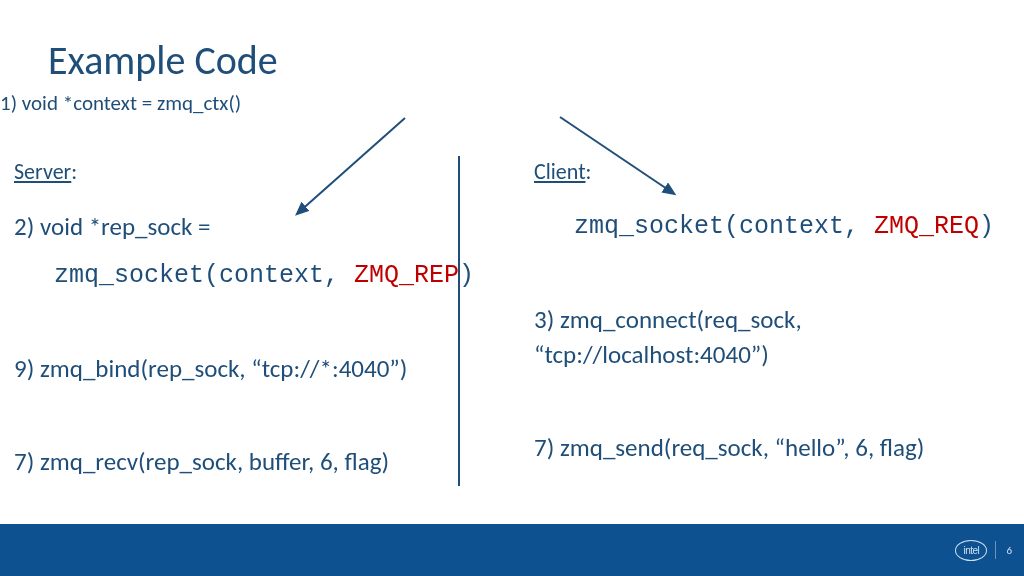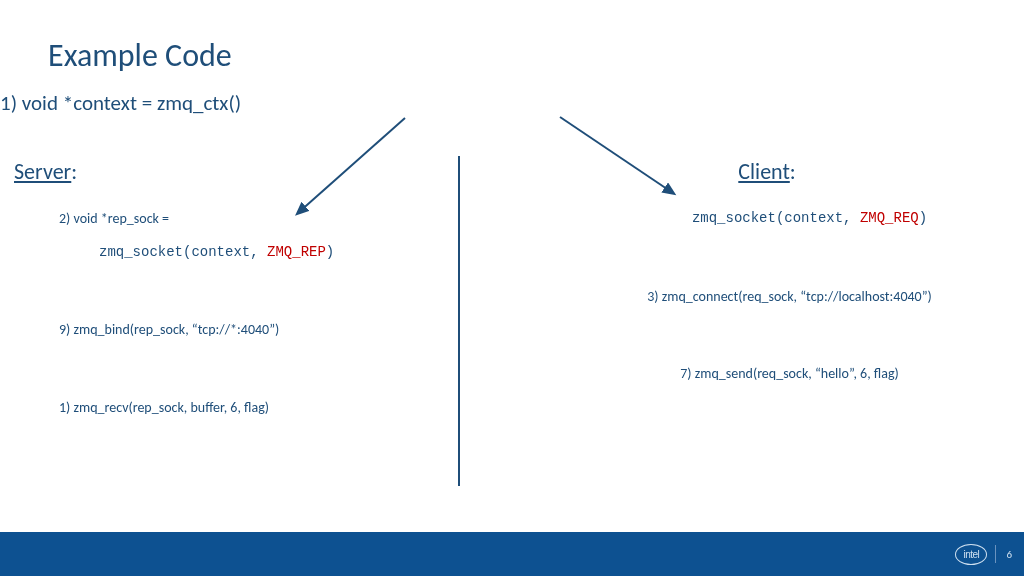--- a/index.html
+++ b/index.html
@@ -8,21 +8,21 @@
     height: 576px;
     background: white;
     font-family: "Segoe UI", Calibri, Arial, sans-serif;
     position: relative;
     overflow: hidden;
   }
   .title {
     position: absolute;
     top: 36px;
     left: 48px;
-    font-size: 32px;
+    font-size: 40px;
     font-weight: 400;
     color: #1f4e79;
   }
   .context-line {
     position: absolute;
     top: 90px;
     left: 0;
     width: 100%;
     text-align: left;
     font-size: 21px;
@@ -32,33 +32,32 @@
     position: absolute;
     top: 158px;
     left: 14px;
     right: 14px;
     display: flex;
   }
   .col {
     width: 50%;
     padding-right: 10px;
   }
-  .col.right { padding-left: 22px; text-align: center; }
+  .col.right { padding-left: 22px; }
   .col-header {
     font-size: 22px;
     color: #1f4e79;
     margin-bottom: 24px;
   }
   .col-header .uline { text-decoration: underline; }
   .step {
-    font-size: 14px;
+    font-size: 25px;
     color: #1f4e79;
     margin-bottom: 58px;
     line-height: 1.4;
-    margin-left: 45px;
   }
   .step .indent {
     display: block;
     padding-left: 40px;
     margin-top: 14px;
     font-family: Liberation Mono, monospace;
   }
   .red { color: #C00000; }
   .divider {
     position: absolute;
@@ -74,21 +73,21 @@
     left: 0;
     width: 1024px;
     height: 576px;
     pointer-events: none;
   }
   .footer {
     position: absolute;
     bottom: 0;
     left: 0;
     width: 100%;
-    height: 44px;
+    height: 52px;
     background: #0d5191;
     display: flex;
     align-items: center;
     justify-content: flex-end;
     padding-right: 12px;
     color: #9fb8d6;
   }
   .intel-logo {
     width: 32px;
     height: 21px;
@@ -133,21 +132,21 @@
 <div class="columns">
   <div class="col">
     <div class="col-header">
       <span class="uline">Server</span><span>:</span>
     </div>
     <div class="step">
       <span>2) void *rep_sock =</span>
       <span class="indent"><span>zmq_socket(context, </span><span class="red">ZMQ_REP</span><span>)</span></span>
     </div>
     <div class="step">9) zmq_bind(rep_sock, “tcp://*:4040”)</div>
-    <div class="step">1) zmq_recv(rep_sock, buffer, 6, flag)</div>
+    <div class="step">7) zmq_recv(rep_sock, buffer, 6, flag)</div>
   </div>
 
   <div class="col right">
     <div class="col-header">
       <span class="uline">Client</span><span>:</span>
     </div>
     <div class="step">
       <span class="indent"><span>zmq_socket(context, </span><span class="red">ZMQ_REQ</span><span>)</span></span>
     </div>
     <div class="step">3) zmq_connect(req_sock, “tcp://localhost:4040”)</div>

